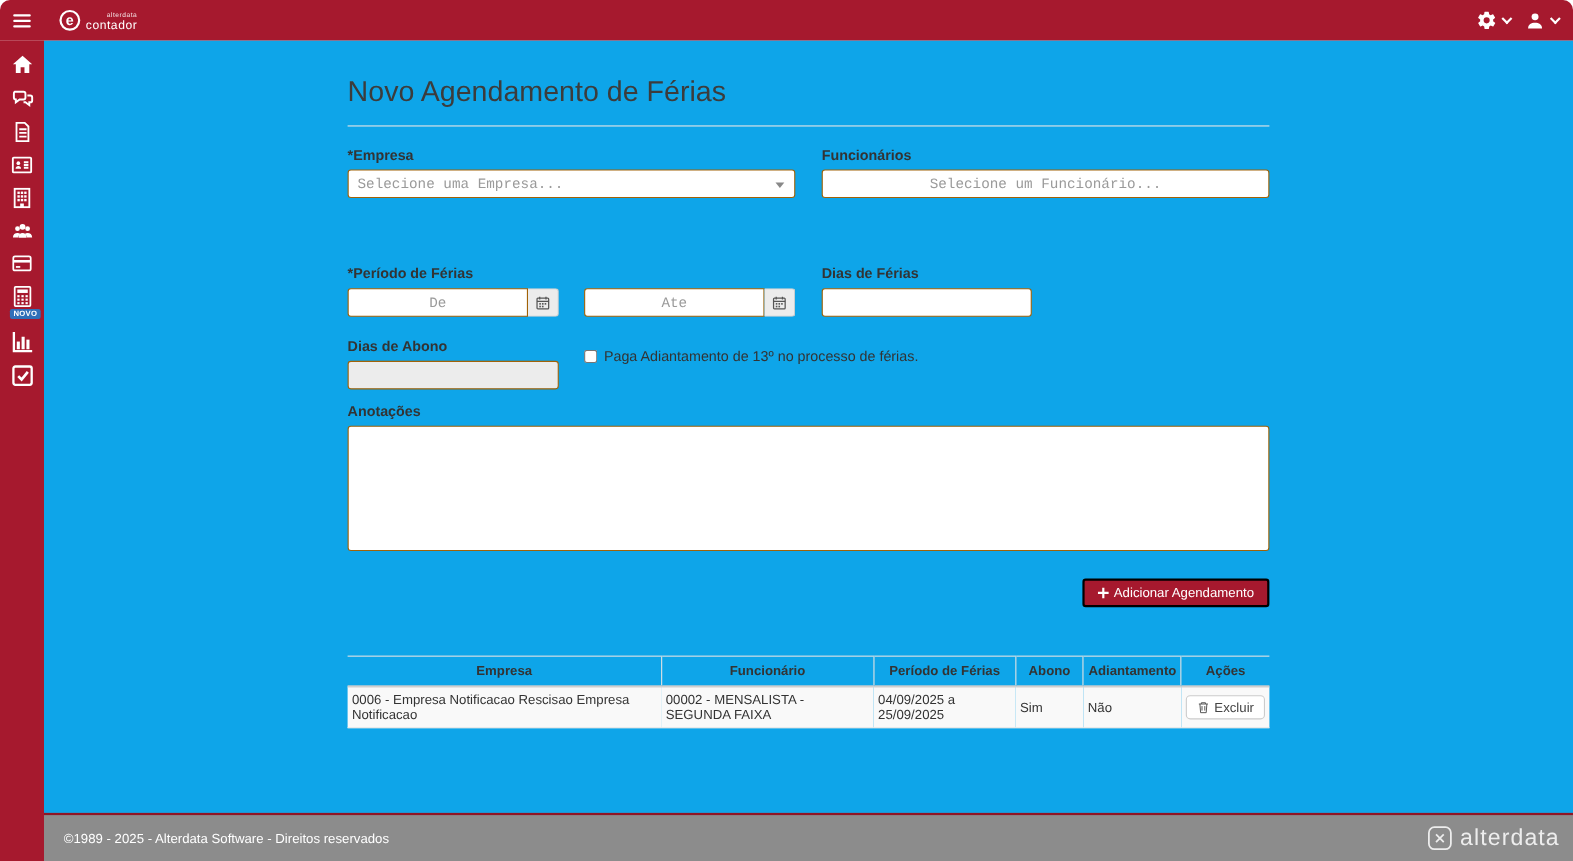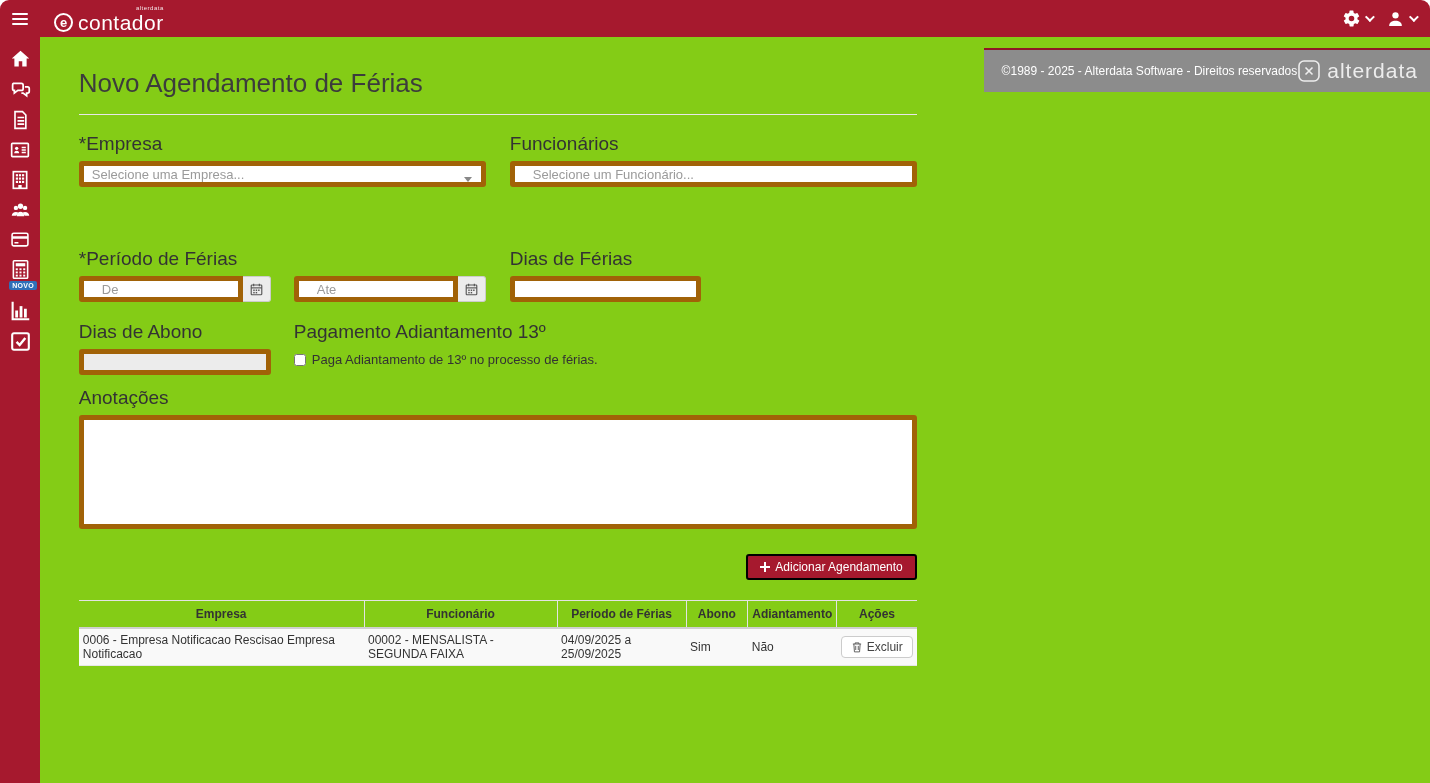--- a/index.html
+++ b/index.html
@@ -7,47 +7,47 @@
   .app { width: 1430px; height: 783px; display: flex; flex-direction: column; overflow: hidden; border-radius: 9px 9px 0 0; }
 
   
   .topbar { height: 37px; background: #a6192e; display: flex; align-items: center; flex: 0 0 auto; }
   .hamburger { width: 40px; display: flex; flex-direction: column; align-items: center; gap: 3px; cursor: pointer; }
   .hamburger span { display: block; width: 16px; height: 2px; background: #fff; border-radius: 1px; }
   .brand { display: flex; align-items: flex-end; margin-left: 14px; color: #fff; }
   .brand .e-circle { width: 19px; height: 19px; border: 2px solid #fff; border-radius: 50%; display: flex; align-items: center; justify-content: center; font-size: 13px; font-weight: bold; margin-right: 5px; margin-bottom: 1px; }
   .brand .brand-text { display: flex; flex-direction: column; line-height: 1; }
   .brand .brand-small { font-size: 6px; letter-spacing: .5px; align-self: flex-end; margin-bottom: 1px; opacity: .9; }
-  .brand .brand-main { font-size: 21px; letter-spacing: .5px; font-weight: 400; }
+  .brand .brand-main { font-size: 11px; letter-spacing: .5px; font-weight: 400; }
   .topbar-right { margin-left: auto; display: flex; align-items: center; gap: 14px; padding-right: 14px; color: #fff; }
   .top-ctrl { display: flex; align-items: center; gap: 4px; cursor: pointer; }
   .chev { width: 7px; height: 7px; border-right: 2px solid #fff; border-bottom: 2px solid #fff; transform: rotate(45deg) translateY(-2px); }
 
   
   .body-row { flex: 1; display: flex; min-height: 0; }
   .sidebar { width: 40px; background: #a6192e; display: flex; flex-direction: column; align-items: center; padding-top: 11px; gap: 10px; flex: 0 0 auto; }
   .side-item { width: 40px; display: flex; flex-direction: column; align-items: center; cursor: pointer; position: relative; }
   .side-item svg { display: block; }
   .novo-badge { background: #2f6fb8; color: #fff; font-size: 7px; font-weight: bold; padding: 1px 3px; border-radius: 2px; margin-top: 1px; align-self: flex-end; margin-right: 3px; letter-spacing: .3px; }
 
-  .content-wrap { flex: 1; display: flex; flex-direction: row; background: #84cc16; min-width: 0; gap: 28px; }
+  .content-wrap { flex: 1; display: flex; flex-direction: column; background: #0ea5e9; min-width: 0; gap: 28px; }
   .content { flex: 1; overflow: hidden; }
   .form-col { width: 838px; margin: 0 auto; }
 
   .page-title { font-size: 26px; color: #3c3c3c; font-weight: 400; margin-top: 31px; }
   .title-hr { border: none; border-top: 1px solid #e7e7e7; margin-top: 15px; }
 
   .frow { display: flex; margin-top: 18px; }
   .gap24 { gap: 24px; }
   .col-half { width: 407px; }
-  label.flabel { display: block; font-size: 19px; font-weight: normal; color: #333; margin-bottom: 6px; }
+  label.flabel { display: block; font-size: 13px; font-weight: bold; color: #333; margin-bottom: 6px; }
 
   .input, .selectbox, textarea.anot {
-    border: 5px solid #a16207; border-radius: 3px; font-size: 13px; color: #444;
-    font-family: Liberation Sans, sans-serif; background: #fff;
+    border: 1px solid #a16207; border-radius: 3px; font-size: 13px; color: #444;
+    font-family: Liberation Mono, monospace; background: #fff; text-align: center;
   }
   .input { height: 26px; padding: 0 18px; width: 100%; }
   .input::placeholder { color: #9a9a9a; }
   .input:disabled { background: #ececec; }
   .selectbox { height: 26px; width: 100%; display: flex; align-items: center; padding: 0 8px; color: #9a9a9a; cursor: pointer; position: relative; }
   .selectbox .caret { position: absolute; right: 9px; top: 11px; width: 0; height: 0; border-left: 4px solid transparent; border-right: 4px solid transparent; border-top: 5px solid #888; }
 
   .date-pair { display: flex; gap: 23px; }
   .date-group { display: flex; width: 192px; }
   .date-group .input { width: 164px; border-radius: 3px 0 0 3px; }
@@ -61,21 +61,21 @@
   .check-label { font-size: 13px; color: #333; }
 
   textarea.anot { width: 838px; height: 114px; resize: none; margin-top: 0; padding: 6px 8px; }
 
   .btn-row-add { display: flex; justify-content: flex-end; margin-top: 25px; }
   .btn { font-family: "Liberation Sans", sans-serif; font-size: 12px; border-radius: 3px; cursor: pointer; display: inline-flex; align-items: center; justify-content: center; gap: 5px; }
   .btn-red { background: #a6192e; color: #fff; border: 2px solid #000; padding: 4px 12px; }
   .btn-white { background: #fff; color: #444; border: 1px solid #ccc; padding: 5px 12px; }
 
   
-  table.sched { width: 838px; border-collapse: collapse; margin-top: 20px; font-size: 12px; color: #333; }
+  table.sched { width: 838px; border-collapse: collapse; margin-top: 44px; font-size: 12px; color: #333; }
   table.sched th { font-weight: bold; text-align: center; padding: 6px 4px; border-bottom: 2px solid #cfcfcf; border-top: 1px solid #e3e3e3; position: relative; }
   table.sched th + th { border-left: 1px solid #e3e3e3; }
   table.sched td { padding: 4px 4px; background: #f9f9f9; border-bottom: 1px solid #e7e7e7; vertical-align: middle; }
   td.c-emp { padding-left: 2px; }
   td.c-acao { text-align: center; }
   .btn-excluir { background: #fff; border: 1px solid #ccc; border-radius: 4px; padding: 3px 9px; font-size: 12px; color: #444; display: inline-flex; align-items: center; gap: 4px; cursor: pointer; }
 
   .btn-row-save { display: flex; justify-content: flex-end; gap: 8px; margin-top: 28px; }
 
   
@@ -282,21 +282,20 @@
               <input class="input w191" style="width: 191px;" type="text">
             </div>
           </div>
 
           <div class="frow" style="margin-top:19px;">
             <div class="w192" style="margin-right:23px;">
               <label class="flabel">Dias de Abono</label>
               <input class="input" type="text" disabled="" style="">
             </div>
             <div>
-              <label class="flabel">Pagamento Adiantamento 13º</label>
               <div class="check-line">
                 <input type="checkbox" style="">
                 <span class="check-label">Paga Adiantamento de 13º no processo de férias.</span>
               </div>
             </div>
           </div>
 
           <div class="frow" style="margin-top:12px; flex-direction:column;">
             <label class="flabel">Anotações</label>
             <textarea class="anot" style=""></textarea>

